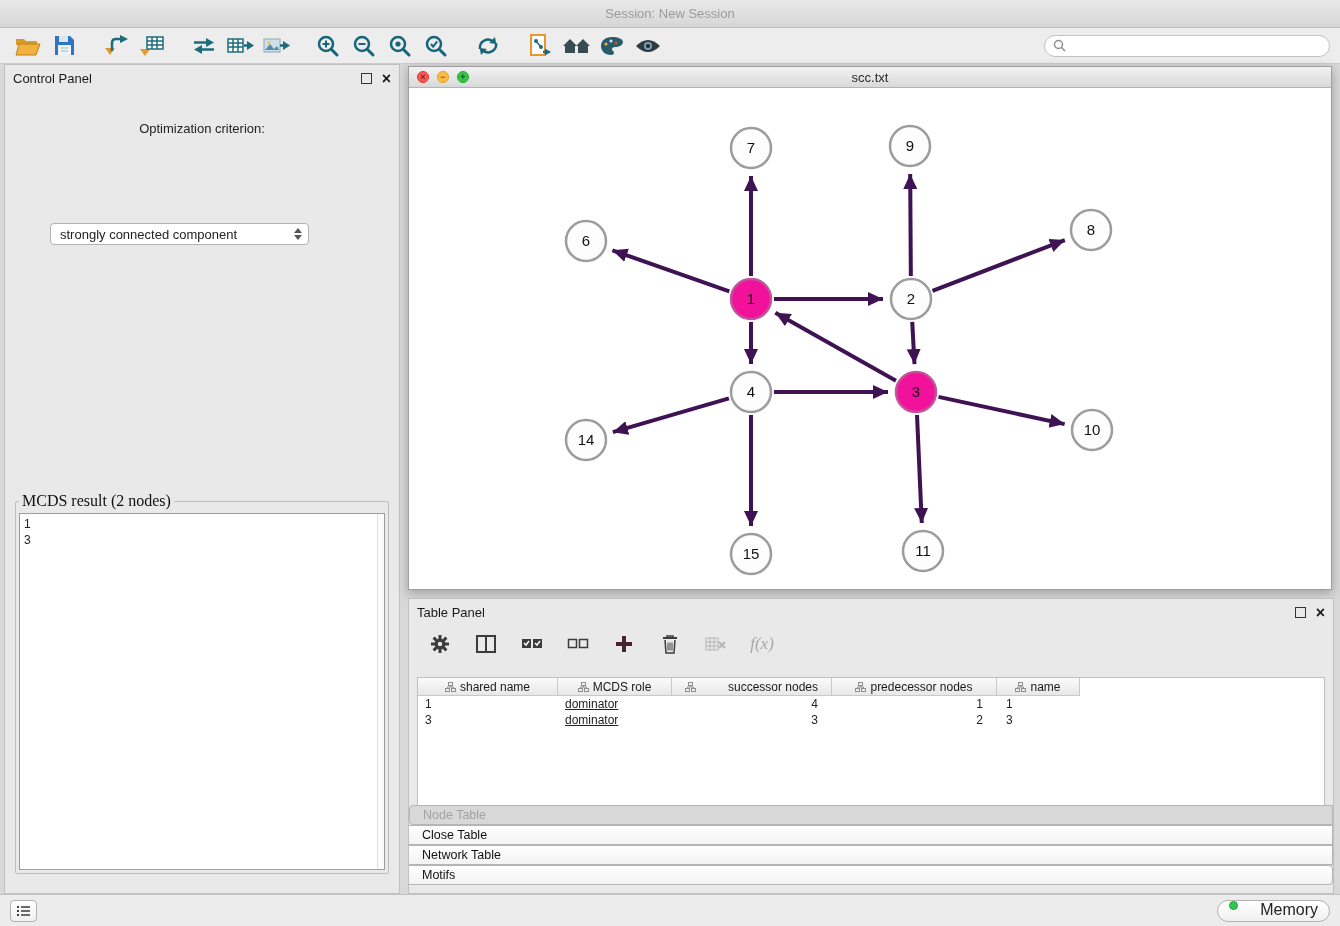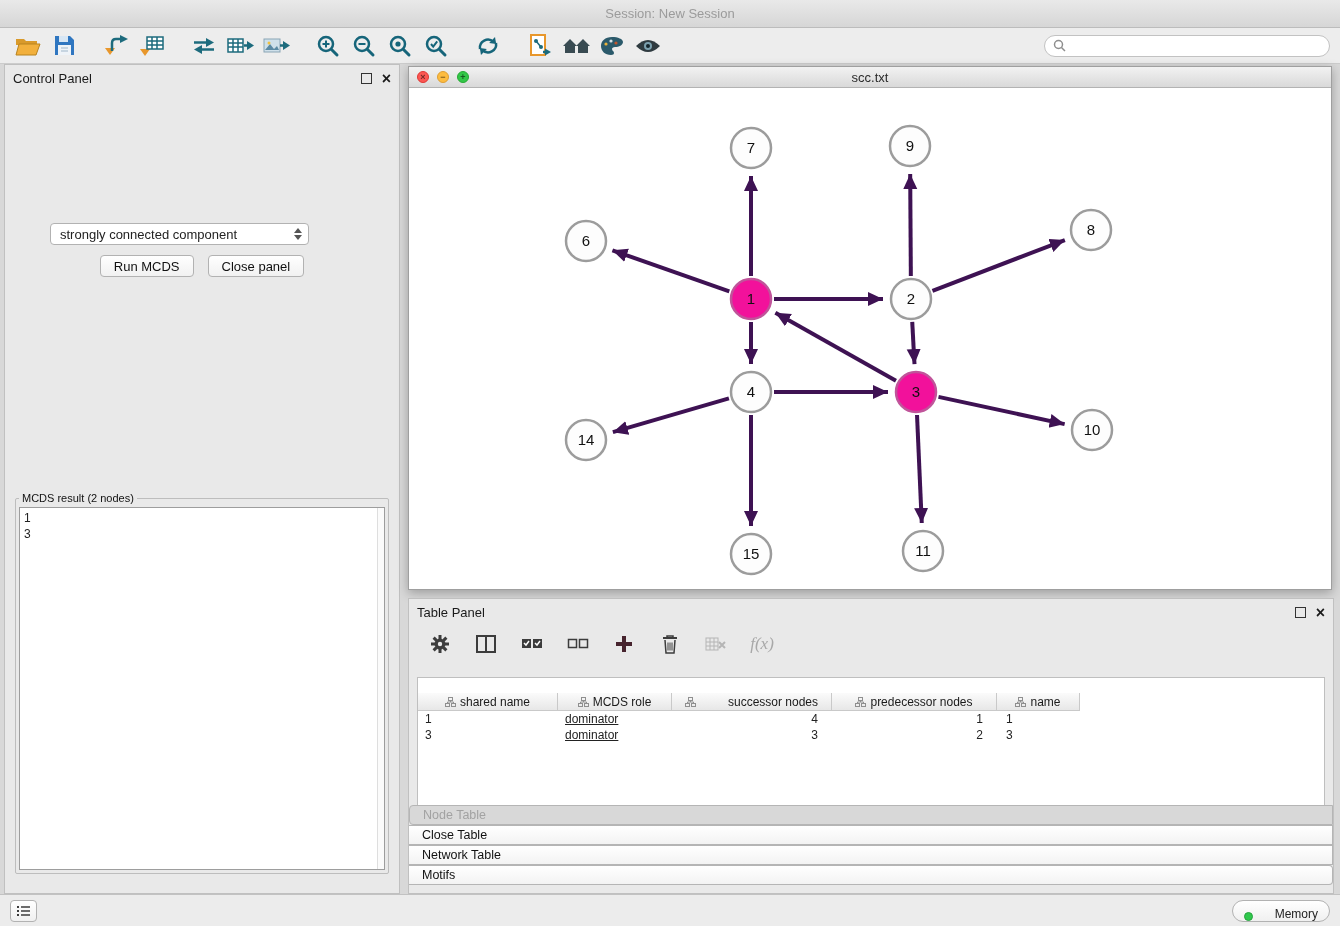--- a/index.html
+++ b/index.html
@@ -78,21 +78,21 @@
   .mac-btn {
     height:22px; padding:0 13px; font-size:13px; color:#111;
     background:linear-gradient(#ffffff,#f1f1f1); border:1px solid #b2b2b2; border-radius:4px;
     display:flex; align-items:center;
   }
   .result-fieldset {
     position:absolute; left:10px; top:427px; width:374px; height:382px;
     border:1px solid #bdbdbd; border-radius:2px; margin:0; padding:3px;
     background:#e9e9e9;
   }
-  .result-fieldset legend { font-size:11px; padding:0 3px; color:#111; }
+  .result-fieldset legend { font-size:16px; padding:0 3px; color:#111;font-family:Liberation Serif, serif; }
   .result-list {
     position:relative; width:100%; height:100%; background:#fff;
     border:1px solid #9d9d9d; font-size:12px; padding:2px 4px; overflow:hidden;
   }
   .result-item { height:16px; line-height:16px; }
   .result-scroll {
     position:absolute; right:0; top:0; bottom:0; width:7px;
     background:#fbfbfb; border-left:1px solid #dedede;
   }
 
@@ -127,21 +127,21 @@
   .tp-toolbar {
     position:absolute; left:0; top:26px; width:100%; height:38px;
     display:flex; align-items:center; padding-left:18px; gap:20px;
   }
   .tp-tool { width:26px; height:26px; display:flex; align-items:center; justify-content:center; }
   .fx-label { font-family:"Liberation Serif",serif; font-style:italic; font-size:17px; color:#a8a8a8; }
   .table-box {
     position:absolute; left:8px; right:8px; top:78px; height:184px;
     background:#fff; border:1px solid #bfbfbf;
   }
-  .thead { display:flex; height:18px;margin-top:15px; }
+  .thead { display:flex; height:18px; }
   .th {
     display:flex; align-items:center; justify-content:center; gap:4px;
     font-size:12px; color:#1a1a1a;
     background:linear-gradient(#fbfbfb,#e7e7e7);
     border-right:1px solid #c9c9c9; border-bottom:1px solid #c9c9c9;
   }
   .th0,.td0{width:140px;} .th1,.td1{width:114px;} .th2,.td2{width:160px;gap:32px;}
   .th3,.td3{width:165px;} .th4,.td4{width:83px;}
   .trow { display:flex; height:16px; line-height:16px; font-size:12px; }
   .td0 { padding-left:7px; } .td1 { padding-left:7px;text-decoration:underline; }
@@ -161,21 +161,21 @@
     display:flex; align-items:center; padding:0 10px;
   }
   .status-left-btn {
     width:27px; height:22px; background:linear-gradient(#ffffff,#f0f0f0);
     border:1px solid #b2b2b2; border-radius:4px;
     display:flex; align-items:center; justify-content:center;
   }
   .memory-btn {
     margin-left:auto; height:22px; padding:0 11px;
     background:linear-gradient(#ffffff,#f0f0f0); border:1px solid #b2b2b2; border-radius:12px;
-    display:flex; align-items:flex-end; gap:22px; font-size:12px;
+    display:flex; align-items:flex-start; gap:22px; font-size:16px;
   }
   .green-dot { width:9px; height:9px; border-radius:50%; background:#2fc84c; border:1px solid #27a33e; }
 </style>
 </head>
 <body>
 
 <div class="titlebar">
   <span>Session: New Session</span>
 </div>
 
@@ -318,30 +318,27 @@
   </div>
 </div>
 
 <div class="control-panel">
   <div class="panel-header">
     <span>Control Panel</span>
     <span class="hspacer"></span>
     <span class="float-btn"></span>
     <span class="close-btn">×</span>
   </div>
+  <div class="opt-label">Optimization criterion:</div>
   <div class="selectbox">
     <span>strongly connected component</span>
     <span class="spin">
         <span class="up"></span>
         <span class="dn"></span>
       </span>
-  </div>
-  <div class="btnrow">
-    <button class="mac-btn">Run MCDS</button>
-    <button class="mac-btn">Close panel</button>
   </div>
   <fieldset class="result-fieldset">
     <legend>MCDS result (2 nodes)</legend>
     <div class="result-list">
       <div class="result-item">1</div>
       <div class="result-item">3</div>
       <div class="result-scroll"></div>
     </div>
   </fieldset>
 </div>

